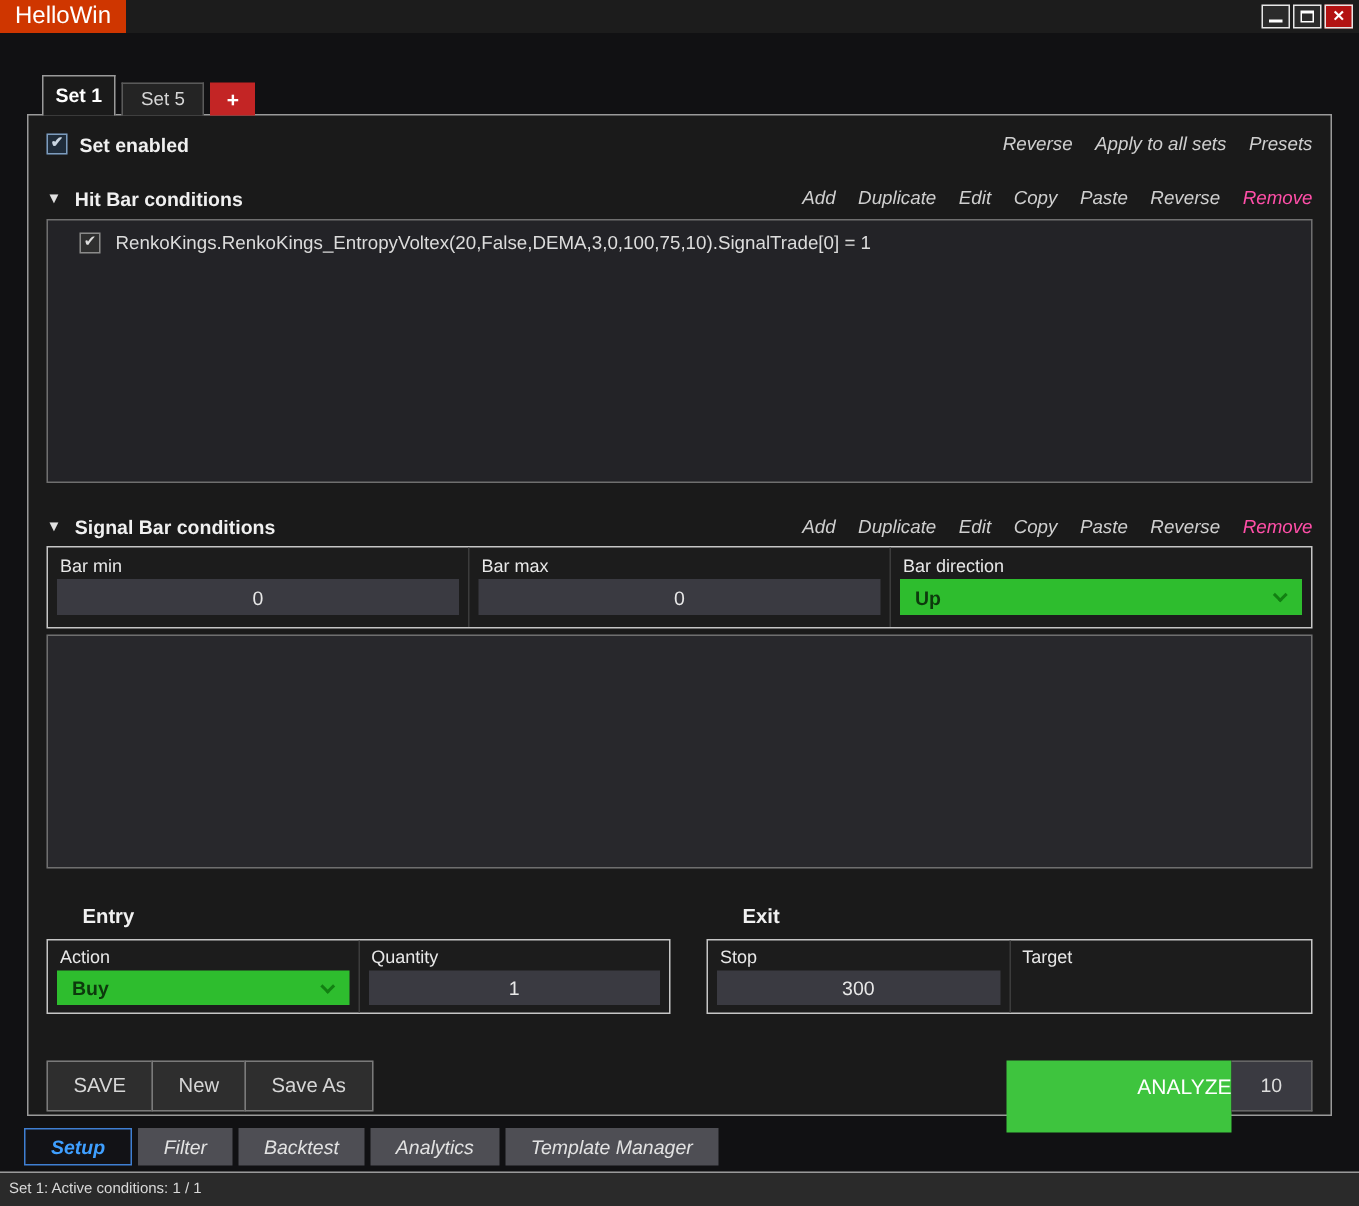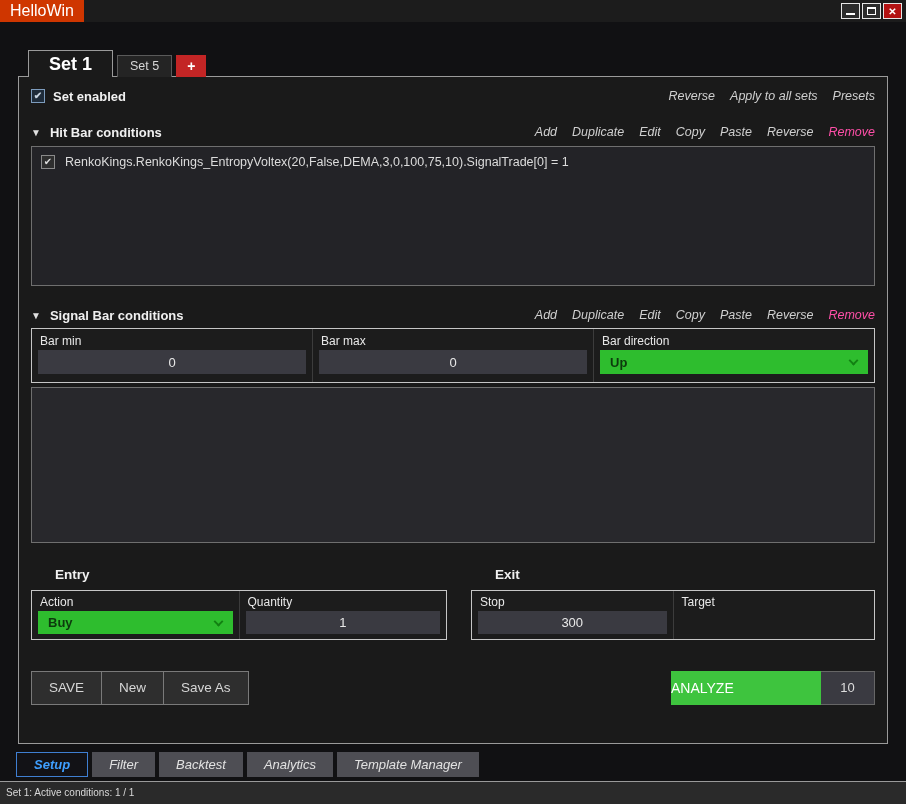--- a/index.html
+++ b/index.html
@@ -16,42 +16,42 @@
   .win-controls { position:absolute; right:4px; top:3px; display:flex; gap:2px; }
   .win-btn { width:19px; height:16px; background:#2b2b2b; border:1px solid #e6e6e6;
     display:flex; align-items:center; justify-content:center; color:#fff; }
   .win-btn.close { background:#b31212; font-weight:bold; font-size:10px; }
   .glyph-min { display:block; width:9px; height:2px; background:#fff; margin-top:6px; }
   .glyph-max { display:block; width:9px; height:8px; border:1px solid #fff; border-top-width:2px; }
   
   .set-tabs { position:absolute; left:28px; top:50px; height:27px; display:flex; align-items:flex-end; z-index:3; }
   .set-tab { cursor:default; }
   .set-tab.active { height:27px; background:#1a1a1a; border:1px solid #9a9a9a; border-bottom:none;
-    color:#fff; font-weight:bold; font-size:18px; padding:0 20px; line-height:26px; }
+    color:#fff; font-weight:bold; font-size:13px; padding:0 8px; line-height:26px; }
   .set-tab.inactive { height:22px; background:#242424; border:1px solid #5a5a5a; border-bottom:none;
     color:#d6d6d6; font-size:12.5px; padding:0 12px; line-height:21px; margin-left:4px; }
   .set-tab.add { height:22px; width:30px; background:#c32525; color:#fff; font-weight:bold;
     text-align:center; line-height:22px; margin-left:4px; font-size:14px; }
   
   .main-panel { position:absolute; left:18px; top:76px; width:870px; height:668px;
     background:#1a1a1a; border:1px solid #9a9a9a; z-index:2; }
   .p-row1 { display:flex; justify-content:space-between; align-items:center; margin:10px 12px 0; height:18px; }
   .check-row { display:flex; align-items:center; gap:8px; font-weight:bold; font-size:13px; color:#f0f0f0; }
   .checkbox { width:14px; height:14px; background:#1f2c3a; border:1px solid #7d9cbd; color:#c9d5e1;
     font-size:10px; line-height:12px; text-align:center; }
   .checkbox::before { content:"✔"; }
   .checkbox.gray { background:#2e2e2e; border-color:#8a8a8a; color:#ddd; }
   .links { display:flex; gap:15px; font-style:italic; font-size:12.5px; color:#cfcfcf; }
   .link { cursor:default; }
   .link.pink { color:#ff4fa8; }
   .section-header { display:flex; justify-content:space-between; align-items:center; margin:18px 12px 0; height:18px; }
   .section-title { display:flex; gap:9px; font-weight:bold; font-size:13px; color:#f0f0f0; align-items:center; }
   .tri { font-size:10px; color:#e0e0e0; }
   .list-box { margin:5px 12px 0; border:1px solid #6f6f6f; background:#232327; }
-  .cond-box { height:140px; }
+  .cond-box { height:176px;padding-left:12px; }
   .empty-box { height:156px; margin-top:4px; background:#28282c; }
   .cond-row { display:flex; align-items:center; gap:10px; padding:8px 9px; font-size:12.5px; color:#dcdcdc; }
   
   .fields-box { margin:4px 12px 0; border:1px solid #c6c6c6; background:#1c1c1c; height:55px; display:flex; }
   .field-col { flex:1; display:flex; flex-direction:column; }
   .field-col + .field-col { border-left:1px solid #3c3c3c; }
   .field-label { font-size:12px; color:#e8e8e8; padding:5px 8px 1px; }
   .field-input { margin:1px 6px 6px; height:24px; background:#3a3a41; color:#e8e8e8; font-size:13px;
     display:flex; align-items:center; justify-content:center; }
   .field-input.select { justify-content:flex-start; padding-left:10px; background:#2ebd2e; color:#0d3a0d;
@@ -67,22 +67,22 @@
   .ee-box { margin-top:5px; border:1px solid #c6c6c6; height:50px; display:flex; background:#1c1c1c; }
   .ee-box .field-label { padding-top:4px; }
   .ee-box .field-input { height:23px; margin-bottom:5px; }
   
   .buttons-row { display:flex; justify-content:space-between; margin:31px 12px 0; height:34px; }
   .btn-group { display:flex; }
   .btn { background:#2e2e2e; border:1px solid #7a7a7a; color:#d6d6d6; font-size:13.5px;
     padding:0 17px; height:34px; line-height:32px; }
   .btn + .btn { margin-left:-1px; }
   .analyze-group { display:flex; }
-  .analyze-btn { width:150px; background:#3ec43e; color:#fff; font-size:14px; text-align:left;
-    line-height:34px; height:34px; }
+  .analyze-btn { width:150px; background:#3ec43e; color:#fff; font-size:14px; text-align:right;
+    line-height:34px; height:48px; }
   .analyze-val { width:54px; background:#3a3a41; border:1px solid #666; border-left:none;
     color:#ddd; text-align:center; line-height:32px; height:34px; font-size:13px; }
   
   .bottom-tabs { position:absolute; left:16px; top:752px; display:flex; gap:4px; height:25px; z-index:1;font-style:italic; }
   .b-tab { background:#4e4e54; color:#e2e2e2; font-size:13px; padding:0 17px; line-height:25px; }
   .b-tab.active { background:#121216; color:#3f9fff; font-weight:bold;
     border:1px solid #3f7fd2; line-height:23px; }
   
   .status-bar { position:absolute; left:0; right:0; bottom:0; height:23px; background:#2a2a2a;
     border-top:1px solid #9a9a9a; font-size:10px; color:#d8d8d8; line-height:21px; padding-left:6px; }

